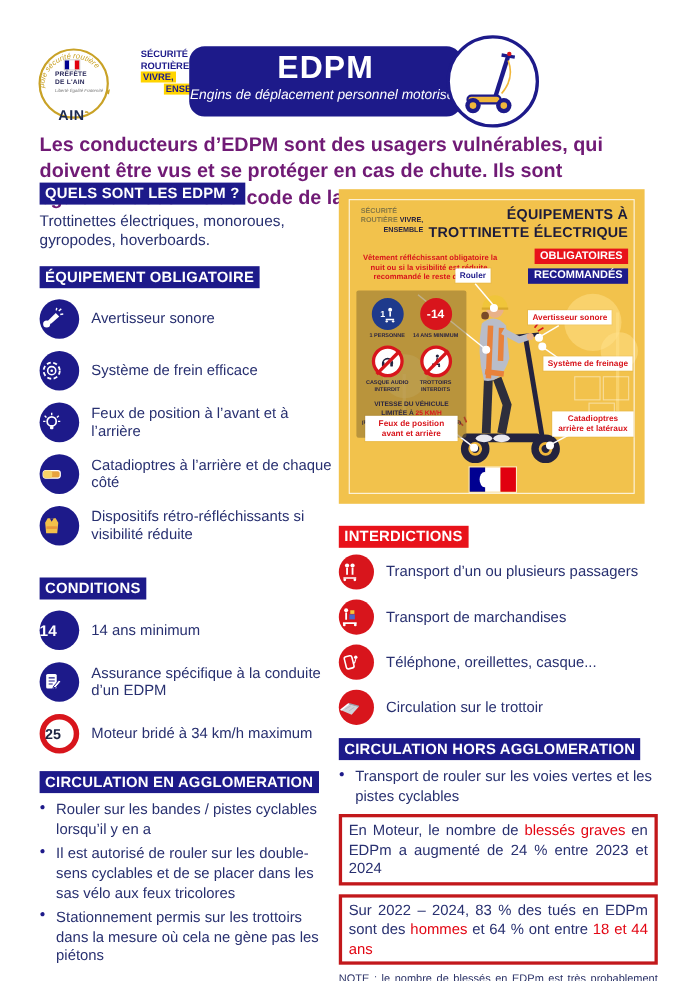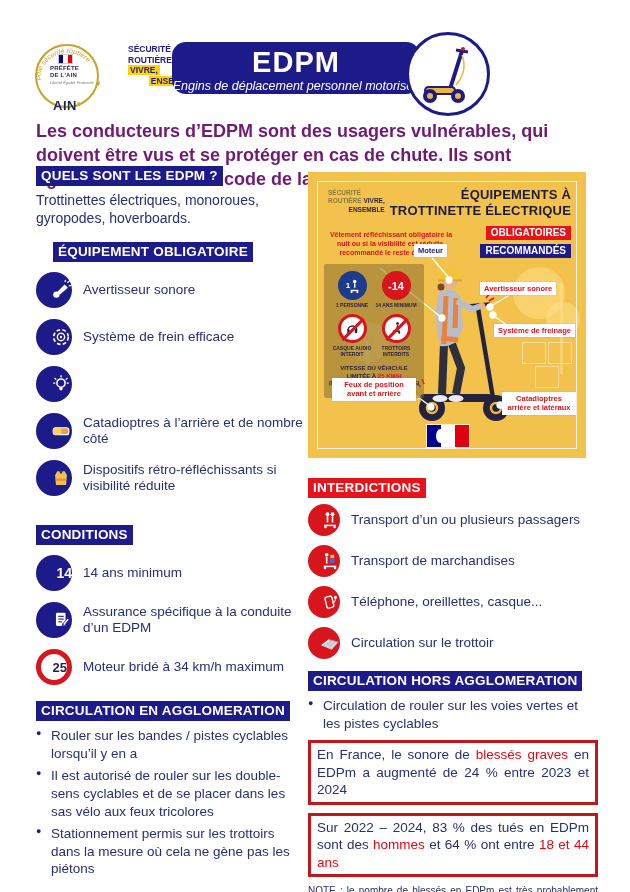--- a/index.html
+++ b/index.html
@@ -14,42 +14,42 @@
   .flag i { flex:1; } .flag .b{background:#000091}.flag .w{background:#fff}.flag .r{background:#e1000f}
   .pref-line { font-size:6px; font-weight:bold; color:#2a2a5a; line-height:1.1; letter-spacing:0.2px; }
   .motto { font-size:4px; color:#777; font-style:italic; line-height:1.2; display:inline-block; vertical-align:top; margin-top:3px;}
   .ain { display:inline-block; font-size:13px; font-weight:800; color:#1c2a52; letter-spacing:0.5px; margin-left:3px; }
   .ain sup { font-size:5px; color:#C9A227; }
 
   .sr-logo { position:absolute; left:128px; top:44px; width:78px; font-weight:800; font-size:8.5px; color:#1D1A8A; line-height:1.25; }
   .sr-logo .yl { background:#FFD400; padding:0 2px; }
   .sr-logo .row3 { text-align:right; margin-right:6px;}
 
-  .edpm-banner { position:absolute; left:172px; top:42px; width:248px; height:52px; background:#1D1A8A; border-radius:14px; color:#fff; text-align:center; padding-top:6px; }
+  .edpm-banner { position:absolute; left:172px; top:42px; width:248px; height:64px; background:#1D1A8A; border-radius:14px; color:#fff; text-align:center; padding-top:6px; }
   .edpm-banner h1 { font-size:29px; font-weight:800; letter-spacing:1px; line-height:1.0; }
   .edpm-banner .sub { font-size:12.5px; font-style:italic; margin-top:2px; }
 
   .scooter-circle { position:absolute; left:406px; top:32px; width:84px; height:84px; background:#fff; border:3px solid #1D1A8A; border-radius:50%; display:flex; align-items:center; justify-content:center; z-index:2; }
 
   
   .intro { position:absolute; left:36px; top:120px; width:562px; font-size:18px; line-height:1.33; color:#701a75;font-weight:bold; }
 
   
   .col-left  { position:absolute; left:36px;  top:166px; width:270px; }
   .col-right { position:absolute; left:308px; top:172px; width:290px; }
 
   .h-navy, .h-red { display:inline-block; color:#fff; font-weight:bold; font-size:13.5px; padding:2px 5px 3px; letter-spacing:0.2px; }
   .h-navy { background:#1D1A8A; }
   .h-red  { background:#E8121A; }
 
   .body-txt { font-size:14px; line-height:1.3; color:#283070; margin-top:5px; }
 
   .icon-row { display:flex; align-items:center; gap:11px; margin-top:9px; min-height:38px; }
   .icon-row .txt { font-size:13.5px; line-height:1.22; color:#283070; }
-  .circ { flex:0 0 auto; width:36px; height:36px; border-radius:50%; display:flex; align-items:center; justify-content:flex-end; }
+  .circ { flex:0 0 auto; width:36px; height:36px; border-radius:50%; display:flex; align-items:center; justify-content:flex-start; }
   .circ.navy { background:#1D1A8A; }
   .circ.red-ring { width:36px; height:36px; background:#fff; border:5px solid #D8151C; color:#1c2340; font-weight:800; font-size:13px; }
   .circ.navy .num { color:#fff; font-weight:800; font-size:14px; }
   .circ.redfill { background:#D8151C; width:32px; height:32px; }
 
   .bullets { margin-top:6px; }
   .bullet-item { position:relative; padding-left:15px; font-size:13.5px; line-height:1.3; color:#283070; margin-top:5px; }
   .bullet-item::before { content:"●"; position:absolute; left:0; top:1px; font-size:9px; color:#1D1A8A; }
 
   
@@ -150,21 +150,21 @@
     </svg>
   </div>
 
   <p class="intro">Les conducteurs d’EDPM sont des usagers vulnérables, qui doivent être vus et se protéger en cas de chute. Ils sont également soumis au code de la route !</p>
 
   <div class="col-left">
 
     <div class="h-navy">QUELS SONT LES EDPM ?</div>
     <div class="body-txt">Trottinettes électriques, monoroues, gyropodes, hoverboards.</div>
 
-    <div class="h-navy" style="margin-top:15px;margin-left:17px;">ÉQUIPEMENT OBLIGATOIRE</div>
+    <div class="h-navy" style="margin-top:15px;">ÉQUIPEMENT OBLIGATOIRE</div>
 
     <div class="icon-row">
       <span class="circ navy">
         <svg width="22" height="22" viewBox="0 0 24 24">
             <circle cx="7" cy="17" r="3.5" fill="#fff"></circle>
             <path d="M8,14 L16,6 L19.5,9.5 L11,17 Z" fill="#fff"></path>
             <line x1="19" y1="4" x2="21.5" y2="2" stroke="#fff" stroke-width="1.4"></line>
             <line x1="20.5" y1="7.5" x2="23.5" y2="7" stroke="#fff" stroke-width="1.4"></line>
             <line x1="16.5" y1="3.5" x2="17" y2="1" stroke="#fff" stroke-width="1.4"></line>
           </svg>
@@ -188,30 +188,31 @@
         <svg width="22" height="22" viewBox="0 0 24 24">
             <circle cx="12" cy="11" r="4.5" fill="none" stroke="#fff" stroke-width="1.7"></circle>
             <rect x="10.3" y="15.5" width="3.4" height="3.2" rx="1" fill="#fff"></rect>
             <line x1="12" y1="2.5" x2="12" y2="4.8" stroke="#fff" stroke-width="1.4"></line>
             <line x1="5" y1="5.5" x2="6.8" y2="7.2" stroke="#fff" stroke-width="1.4"></line>
             <line x1="19" y1="5.5" x2="17.2" y2="7.2" stroke="#fff" stroke-width="1.4"></line>
             <line x1="3.5" y1="11" x2="5.8" y2="11" stroke="#fff" stroke-width="1.4"></line>
             <line x1="20.5" y1="11" x2="18.2" y2="11" stroke="#fff" stroke-width="1.4"></line>
           </svg>
       </span>
+      <span class="txt">Feux de position à l’avant et à l’arrière</span>
     </div>
 
     <div class="icon-row">
       <span class="circ navy">
         <svg width="22" height="22" viewBox="0 0 24 24">
             <rect x="3.5" y="8.5" width="17" height="7.5" rx="2.5" fill="#E8A33D" stroke="#fff" stroke-width="1.2"></rect>
             <rect x="3.5" y="8.5" width="9" height="7.5" rx="2.5" fill="#F6D268"></rect>
           </svg>
       </span>
-      <span class="txt">Catadioptres à l’arrière et de nombre côté</span>
+      <span class="txt">Catadioptres à l’arrière et de chaque côté</span>
     </div>
 
     <div class="icon-row">
       <span class="circ navy">
         <svg width="22" height="22" viewBox="0 0 24 24">
             <path d="M8,4.5 L16,4.5 L18.5,9 L17.5,19.5 L6.5,19.5 L5.5,9 Z" fill="#F2C04A"></path>
             <path d="M10,4.5 L12,8 L14,4.5 Z" fill="#1D1A8A"></path>
             <rect x="6.8" y="12.5" width="10.4" height="2.6" fill="#E8963C"></rect>
           </svg>
       </span>
@@ -382,24 +383,24 @@
             <circle cx="182" cy="135" r="3"></circle>
           <line x1="206" y1="158" x2="186" y2="144"></line>
             <circle cx="185" cy="143" r="3"></circle>
           <line x1="212" y1="222" x2="193" y2="232"></line>
             <circle cx="192" cy="233" r="3"></circle>
           <line x1="106" y1="222" x2="122" y2="234"></line>
             <circle cx="123" cy="235" r="3"></circle>
         </g>
       </svg>
 
-      <div class="plabel blue" style="left:106px; top:72px;">Moteur</div>
+      <div class="plabel blue" style="left:106px; top:72px;">Rouler</div>
       <div class="plabel" style="left:172px; top:110px;">Avertisseur sonore</div>
       <div class="plabel" style="left:186px; top:152px;">Système de freinage</div>
-      <div class="plabel" style="left:194px; top:220px; width:74px;">Catadioptres arrière et latéraux</div>
+      <div class="plabel" style="left:194px; top:202px; width:74px;">Catadioptres arrière et latéraux</div>
       <div class="plabel" style="left:24px; top:206px; width:84px;">Feux de position avant et arrière</div>
 
       <div class="pflag">
           <i class="b"></i>
           <i class="w"></i>
           <i class="r"></i>
         </div>
     </div>
 
     
@@ -457,26 +458,26 @@
             <line x1="7" y1="14" x2="13" y2="10.5" stroke="#b6bac2" stroke-width="1"></line>
             <line x1="11" y1="16" x2="17" y2="12" stroke="#b6bac2" stroke-width="1"></line>
           </svg>
       </span>
       <span class="txt">Circulation sur le trottoir</span>
     </div>
 
     
     <div class="h-navy" style="margin-top:12px;">CIRCULATION HORS AGGLOMERATION</div>
     <div class="bullets">
-      <div class="bullet-item">Circulation de rouler sur les voies vertes et les pistes cyclables</div>
+      <div class="bullet-item">Transport de rouler sur les voies vertes et les pistes cyclables</div>
     </div>
 
     
     <div class="stat-box">
-      <span>En France, le sonore de </span><span class="rd">blessés graves</span><span> en EDPm a augmenté de 24 % entre 2023 et 2024</span>
+      <span>En Moteur, le nombre de </span><span class="rd">blessés graves</span><span> en EDPm a augmenté de 24 % entre 2023 et 2024</span>
     </div>
 
     <div class="stat-box">
       <span>Sur 2022 – 2024, 83 % des tués en EDPm sont des </span><span class="rd">hommes</span><span> et 64 % ont entre </span><span class="rd">18 et 44 ans</span>
     </div>
 
     <div class="note">NOTE : le nombre de blessés en EDPm est très probablement sous-évalué (déplacement non systématique des secours en fonction de la gravité des blessures)</div>
   </div>
 
 </div>

